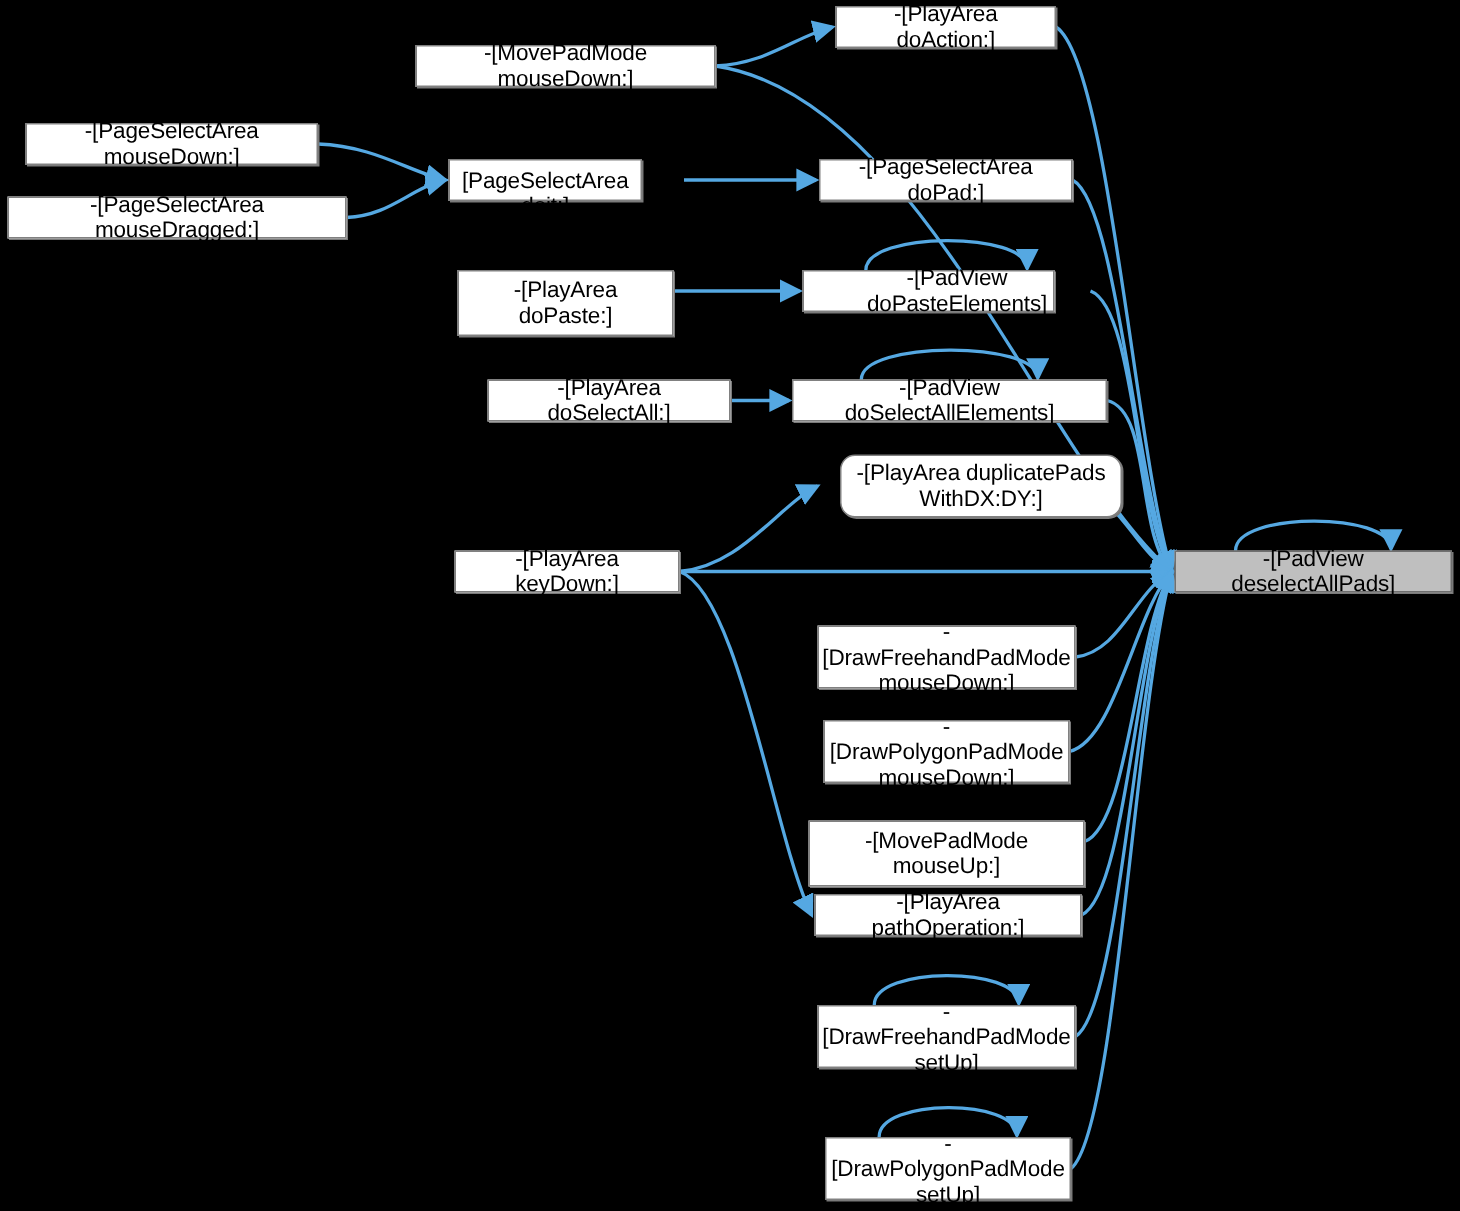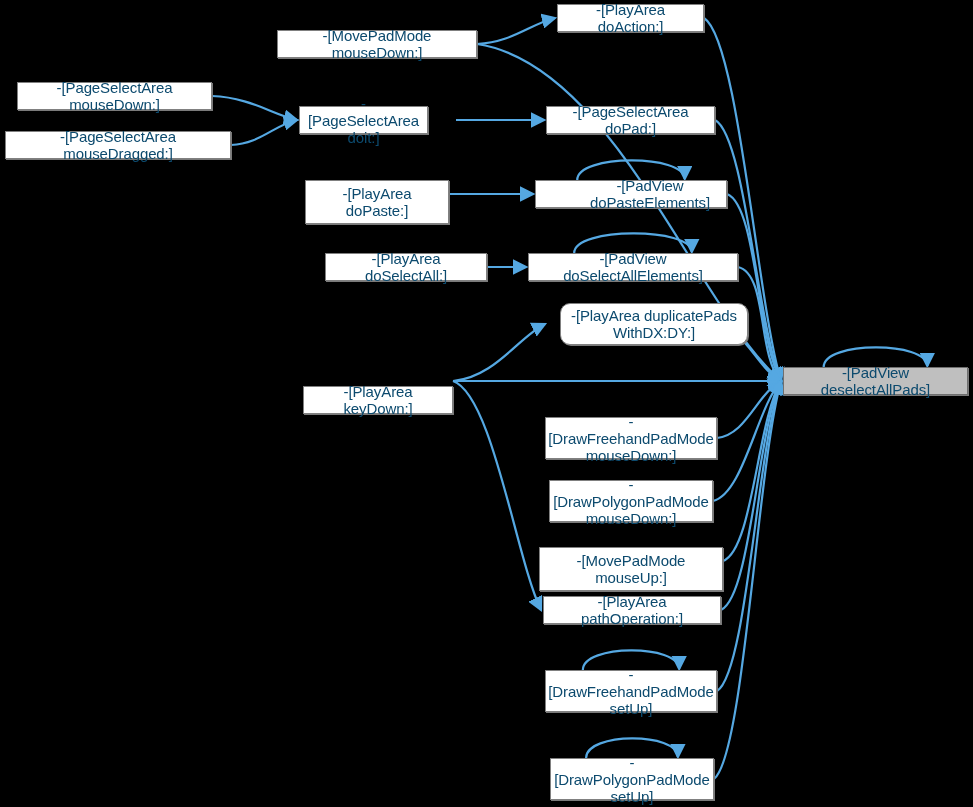--- a/index.html
+++ b/index.html
@@ -25,21 +25,21 @@
   .node {
     position: absolute;
     box-sizing: border-box;
     background: #ffffff;
     border: 1px solid #808080;
     box-shadow: 1px 1px 0 0 #7a7a7a;
     display: flex;
     align-items: center;
     justify-content: center;
     text-align: center;
-    color: #0c4a6e;
+    color: #000000;
     font-size: 15px;
     line-height: 17px;
     letter-spacing: -0.1px;
     white-space: pre-line;
     z-index: 5;
   }
   .node.highlight {
     background: #bfbfbf;
     border: 1px solid #6f6f6f;
     justify-content: flex-end;
@@ -93,26 +93,26 @@
   </svg>
 
   <div id="node-layer">
       <div class="node" style="left: 277px; top: 30px; width: 200px; height: 28px;"><span class="node-label">-[MovePadMode mouseDown:]</span></div>
       <div class="node" style="left: 557px; top: 4px; width: 147px; height: 28px;"><span class="node-label">-[PlayArea doAction:]</span></div>
       <div class="node" style="left: 17px; top: 82px; width: 195px; height: 28px;"><span class="node-label">-[PageSelectArea mouseDown:]</span></div>
       <div class="node" style="left: 5px; top: 131px; width: 226px; height: 28px;"><span class="node-label">-[PageSelectArea mouseDragged:]</span></div>
       <div class="node" style="left: 299px; top: 106px; width: 129px; height: 28px;"><span class="node-label">-[PageSelectArea doit:]</span></div>
       <div class="node" style="left: 546px; top: 106px; width: 169px; height: 28px;"><span class="node-label">-[PageSelectArea doPad:]</span></div>
       <div class="node" style="left: 305px; top: 180px; width: 144px; height: 44px;"><span class="node-label">-[PlayArea doPaste:]</span></div>
-      <div class="node" style="left: 535px; top: 180px; width: 192px; height: 28px; padding-left: 38px;"><span class="node-label">-[PadView doPasteElements]</span></div>
+      <div class="node" style="left: 535px; top: 180px; width: 168px; height: 28px; padding-left: 38px;"><span class="node-label">-[PadView doPasteElements]</span></div>
       <div class="node" style="left: 296px; top: 253px; width: 162px; height: 28px; margin-left: 29px;"><span class="node-label">-[PlayArea doSelectAll:]</span></div>
       <div class="node" style="left: 528px; top: 253px; width: 210px; height: 28px;"><span class="node-label">-[PadView doSelectAllElements]</span></div>
       <div class="node" style="left: 560px; top: 303px; width: 188px; height: 42px; border-radius: 10px;"><span class="node-label">-[PlayArea duplicatePads
 WithDX:DY:]</span></div>
-      <div class="node" style="left: 303px; top: 367px; width: 150px; height: 28px; margin-top: 19px;"><span class="node-label">-[PlayArea keyDown:]</span></div>
+      <div class="node" style="left: 303px; top: 367px; width: 150px; height: 28px;"><span class="node-label">-[PlayArea keyDown:]</span></div>
       <div class="node highlight" style="left: 783px; top: 367px; width: 185px; height: 28px;"><span class="node-label">-[PadView deselectAllPads]</span></div>
       <div class="node" style="left: 545px; top: 417px; width: 172px; height: 42px;"><span class="node-label">-[DrawFreehandPadMode
 mouseDown:]</span></div>
       <div class="node" style="left: 549px; top: 480px; width: 164px; height: 42px;"><span class="node-label">-[DrawPolygonPadMode
 mouseDown:]</span></div>
       <div class="node" style="left: 539px; top: 547px; width: 184px; height: 44px;"><span class="node-label">-[MovePadMode mouseUp:]</span></div>
       <div class="node" style="left: 543px; top: 596px; width: 178px; height: 28px;"><span class="node-label">-[PlayArea pathOperation:]</span></div>
       <div class="node" style="left: 545px; top: 670px; width: 172px; height: 42px;"><span class="node-label">-[DrawFreehandPadMode
 setUp]</span></div>
       <div class="node" style="left: 550px; top: 758px; width: 164px; height: 42px;"><span class="node-label">-[DrawPolygonPadMode

